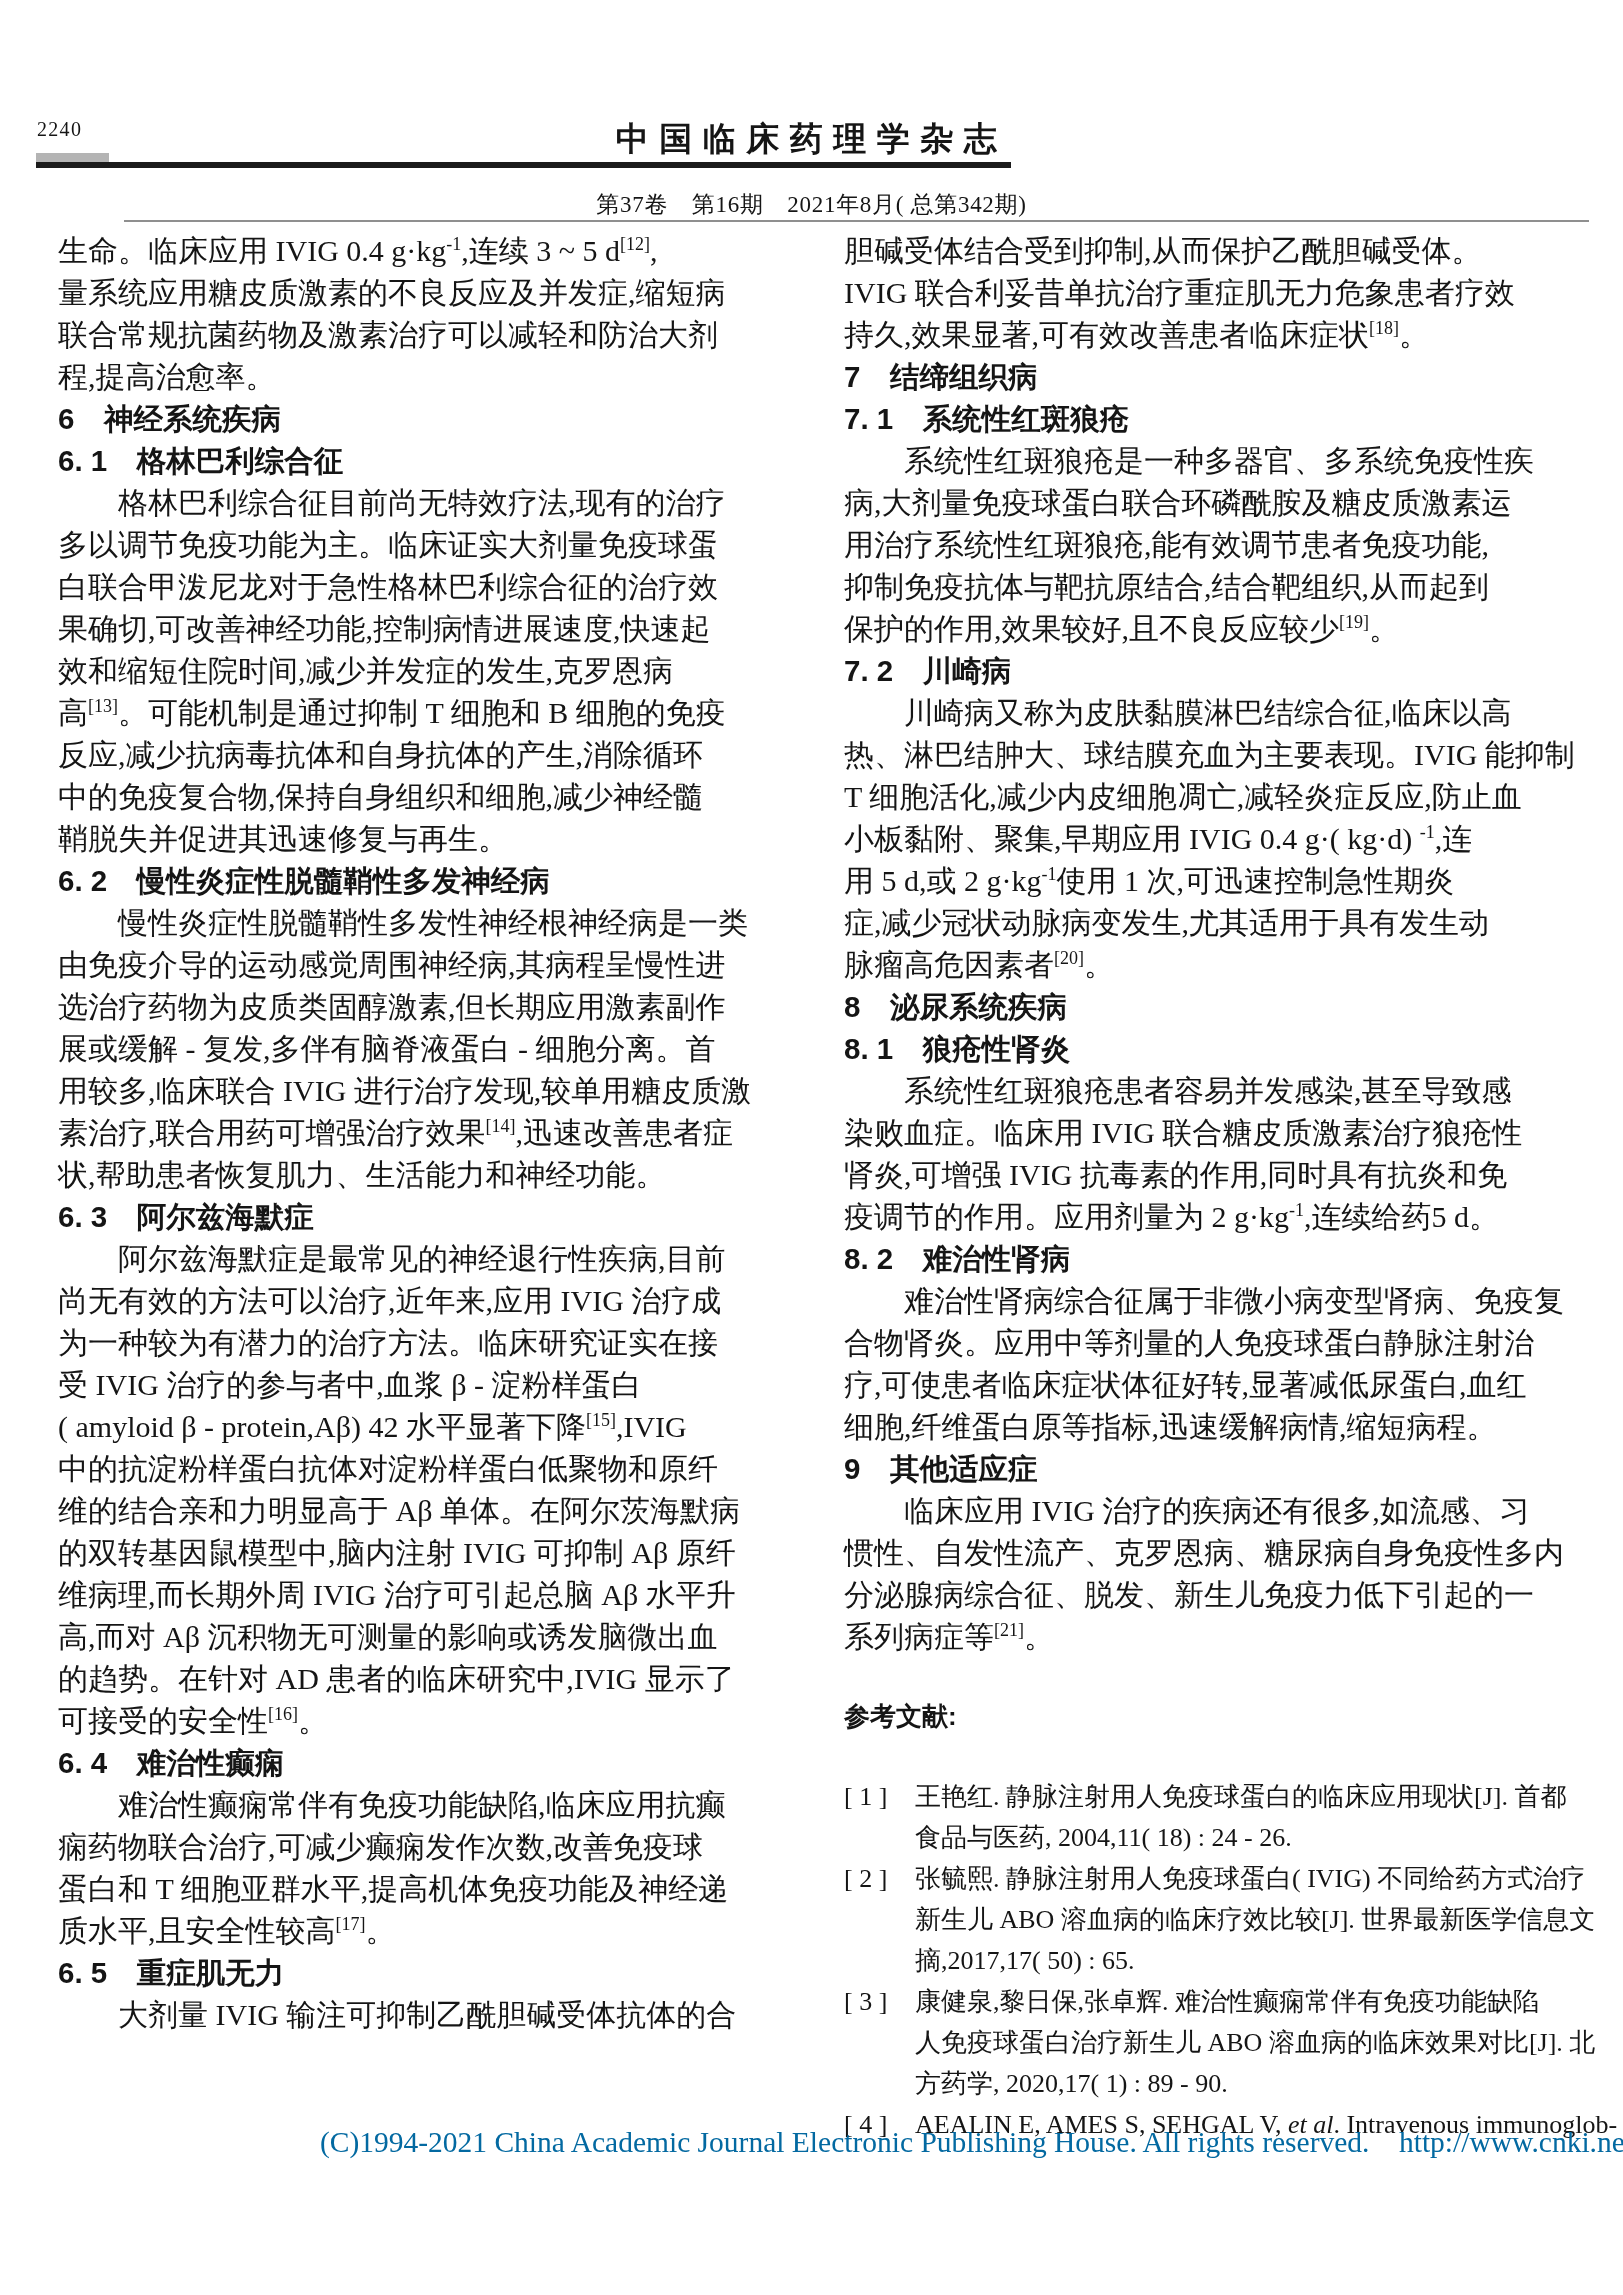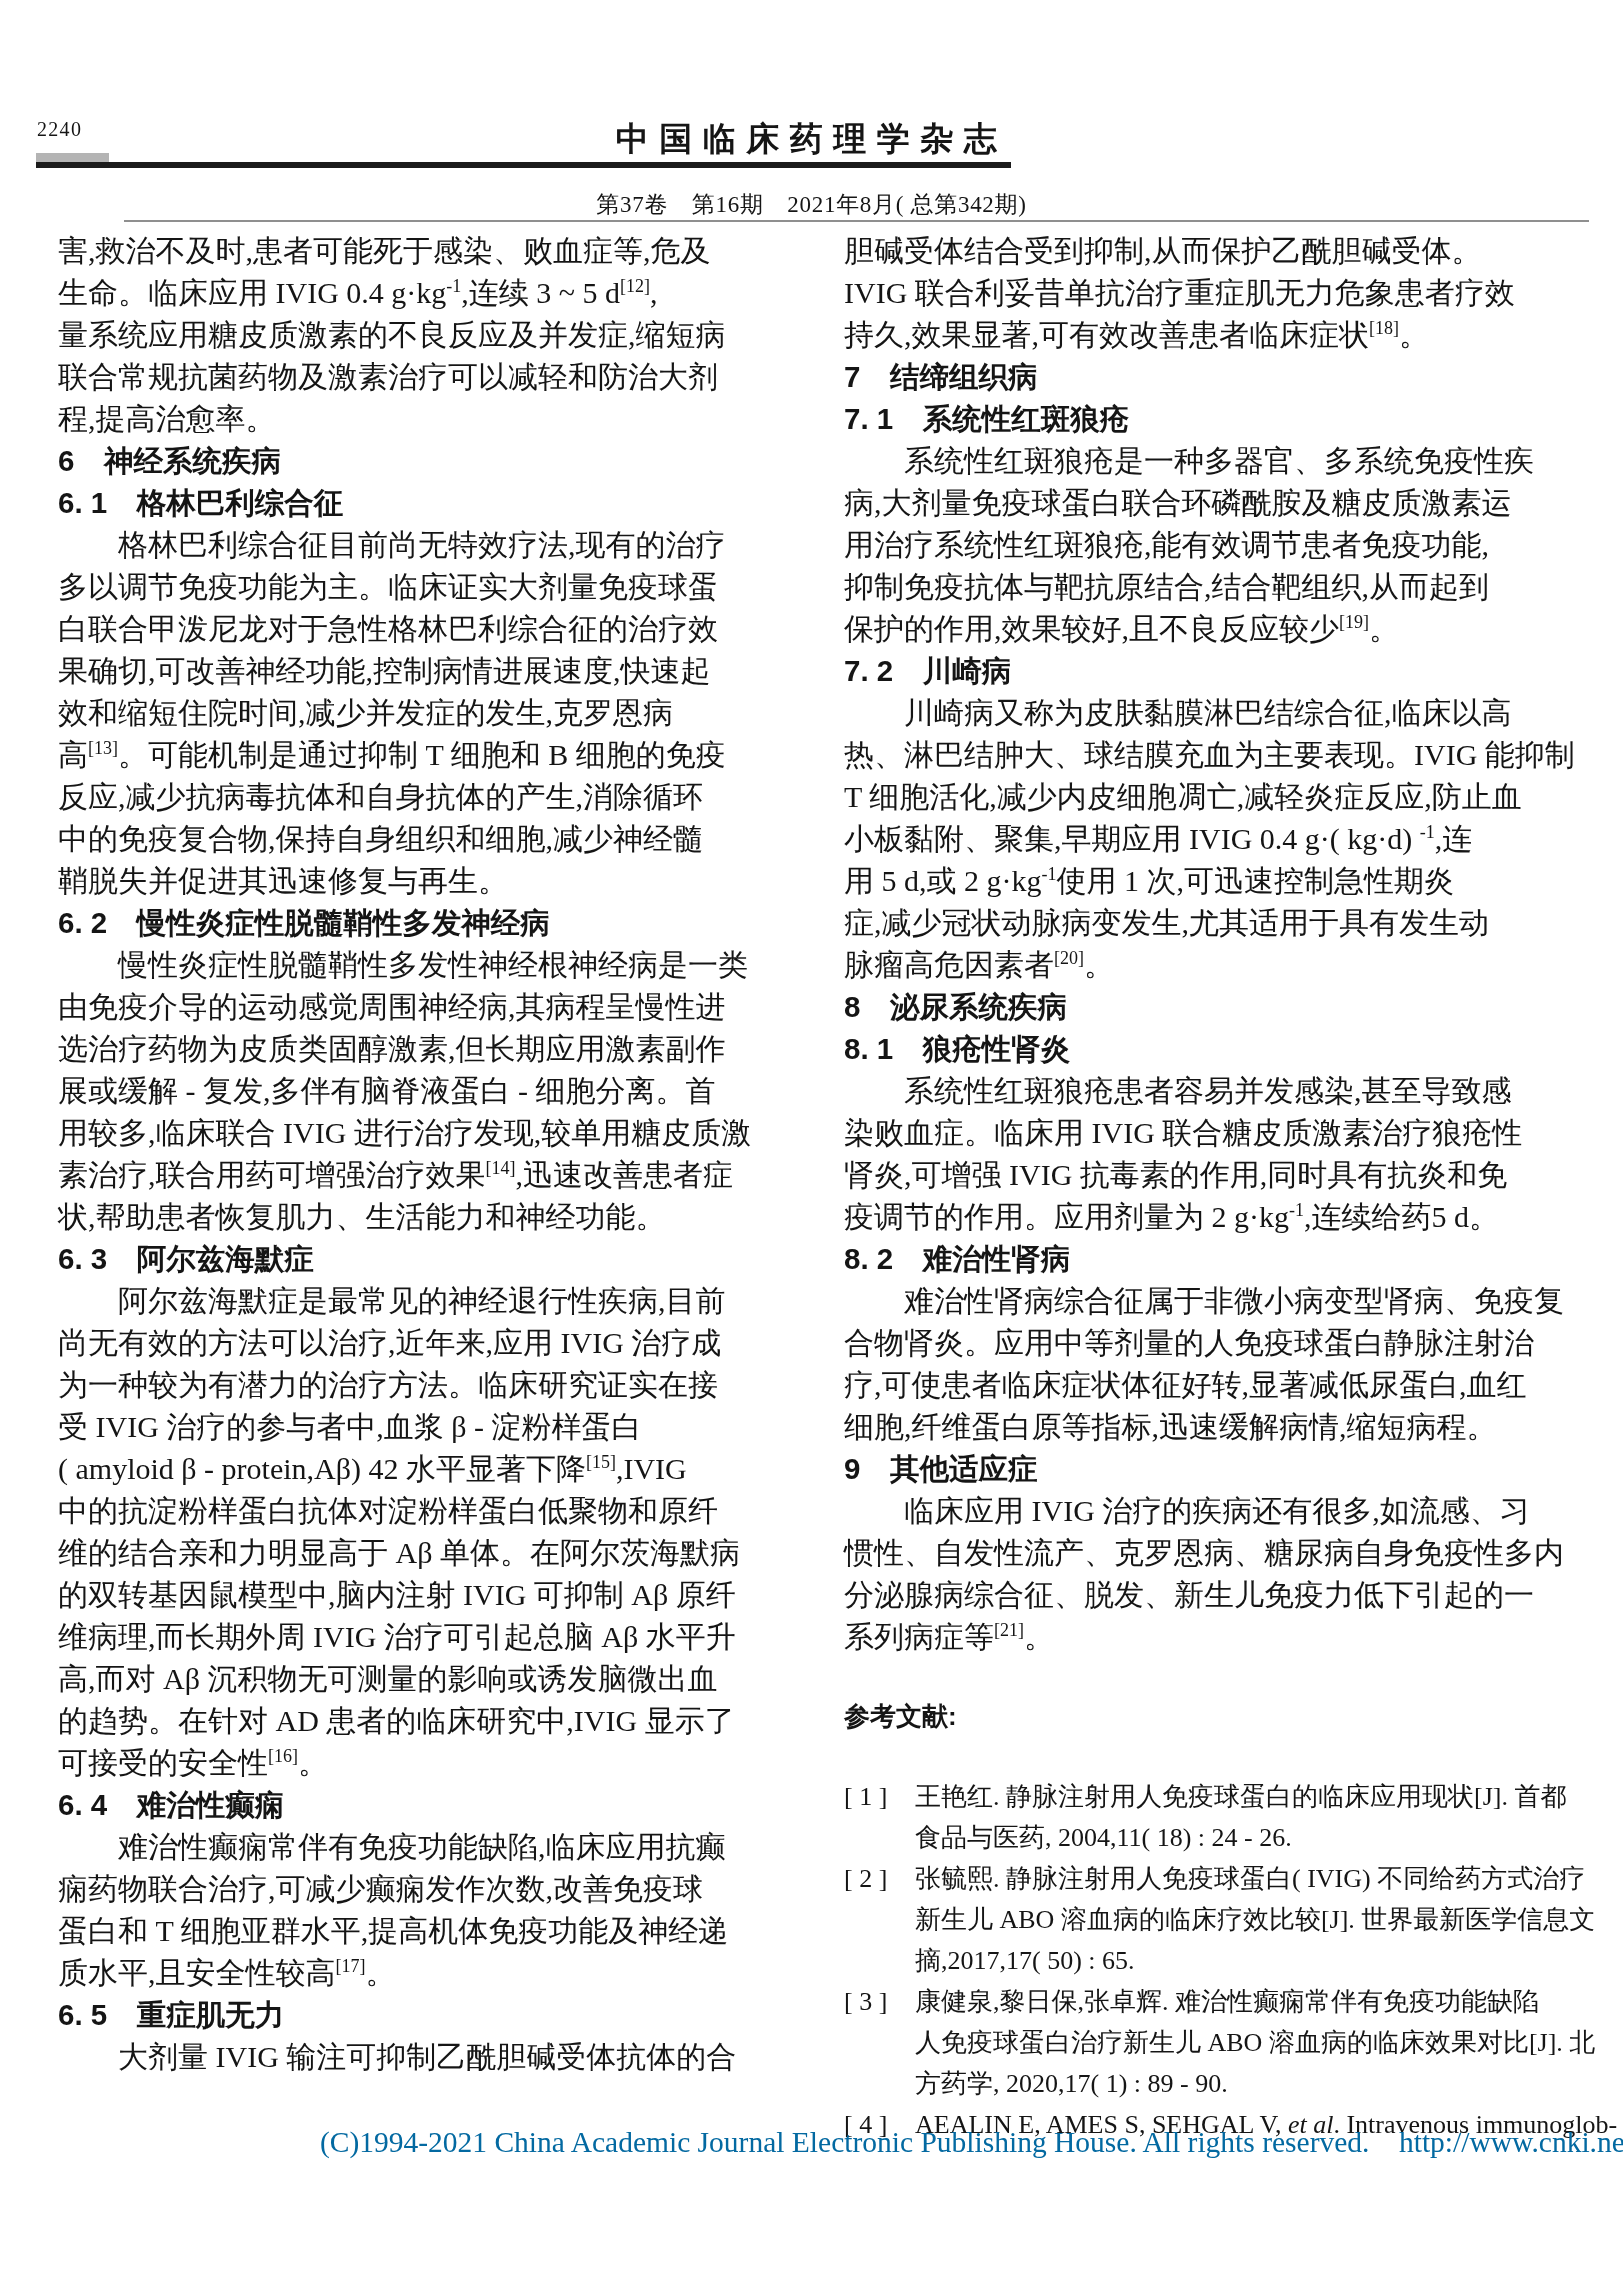--- a/index.html
+++ b/index.html
@@ -74,21 +74,20 @@
 <div class="page-number">2240</div>
 <div class="journal-title">中国临床药理学杂志</div>
 <div class="header-rule-graybox"></div>
 <div class="header-rule"></div>
 <div class="issue-line">第37卷　第16期　2021年8月( 总第342期)</div>
 <div class="thin-rule"></div>
 
 <div class="columns">
   <div class="col" id="col-left">
       <div class="para">
-        <div class="line">害,救治不及时,患者可能死于感染、败血症等,危及</div>
         <div class="line">生命。临床应用 IVIG 0.4 g·kg<sup>-1</sup>,连续 3 ~ 5 d<sup>[12]</sup>,</div>
         <div class="line">量系统应用糖皮质激素的不良反应及并发症,缩短病</div>
         <div class="line">联合常规抗菌药物及激素治疗可以减轻和防治大剂</div>
         <div class="line">程,提高治愈率。</div>
       </div>
       <div class="heading">6　神经系统疾病</div>
       <div class="heading">6. 1　格林巴利综合征</div>
       <div class="para indent">
         <div class="line">格林巴利综合征目前尚无特效疗法,现有的治疗</div>
         <div class="line">多以调节免疫功能为主。临床证实大剂量免疫球蛋</div>

